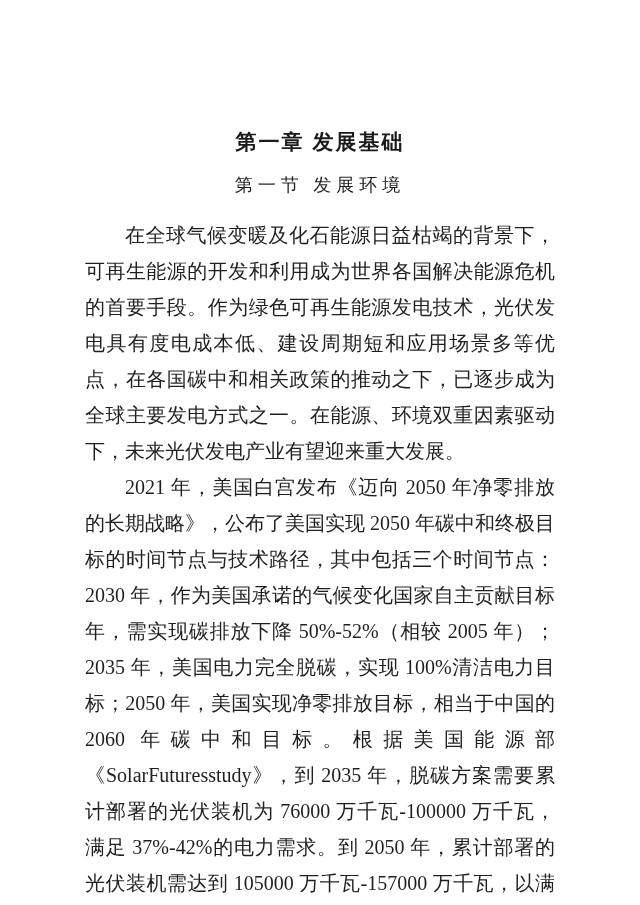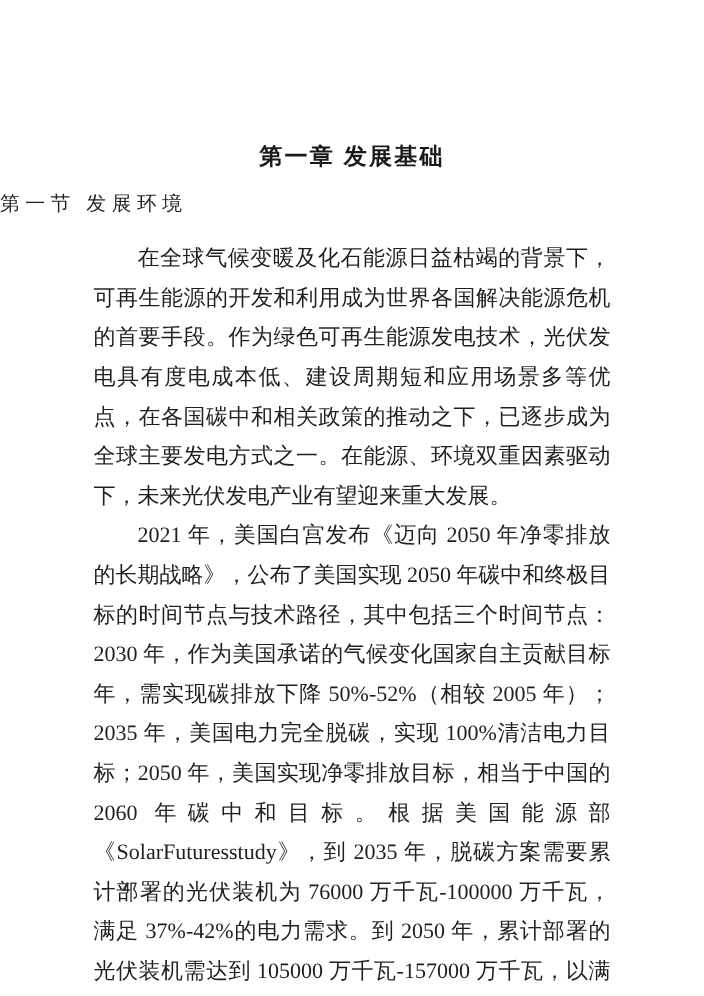--- a/index.html
+++ b/index.html
@@ -27,21 +27,21 @@
     font-weight: bold;
     letter-spacing: 2px;
     color: #1a1a1a;
   }
   .section-title {
     position: absolute;
     top: 173px;
     left: 0;
     width: 100%;
     margin: 0;
-    text-align: left;
+    text-align: center;
     font-family: "Liberation Serif", "DejaVu Serif", serif;
     font-size: 18px;
     font-weight: normal;
     letter-spacing: 5px;
     color: #1f1f1f;
   }
   .body-text {
     position: absolute;
     top: 217px;
     left: 85px;

